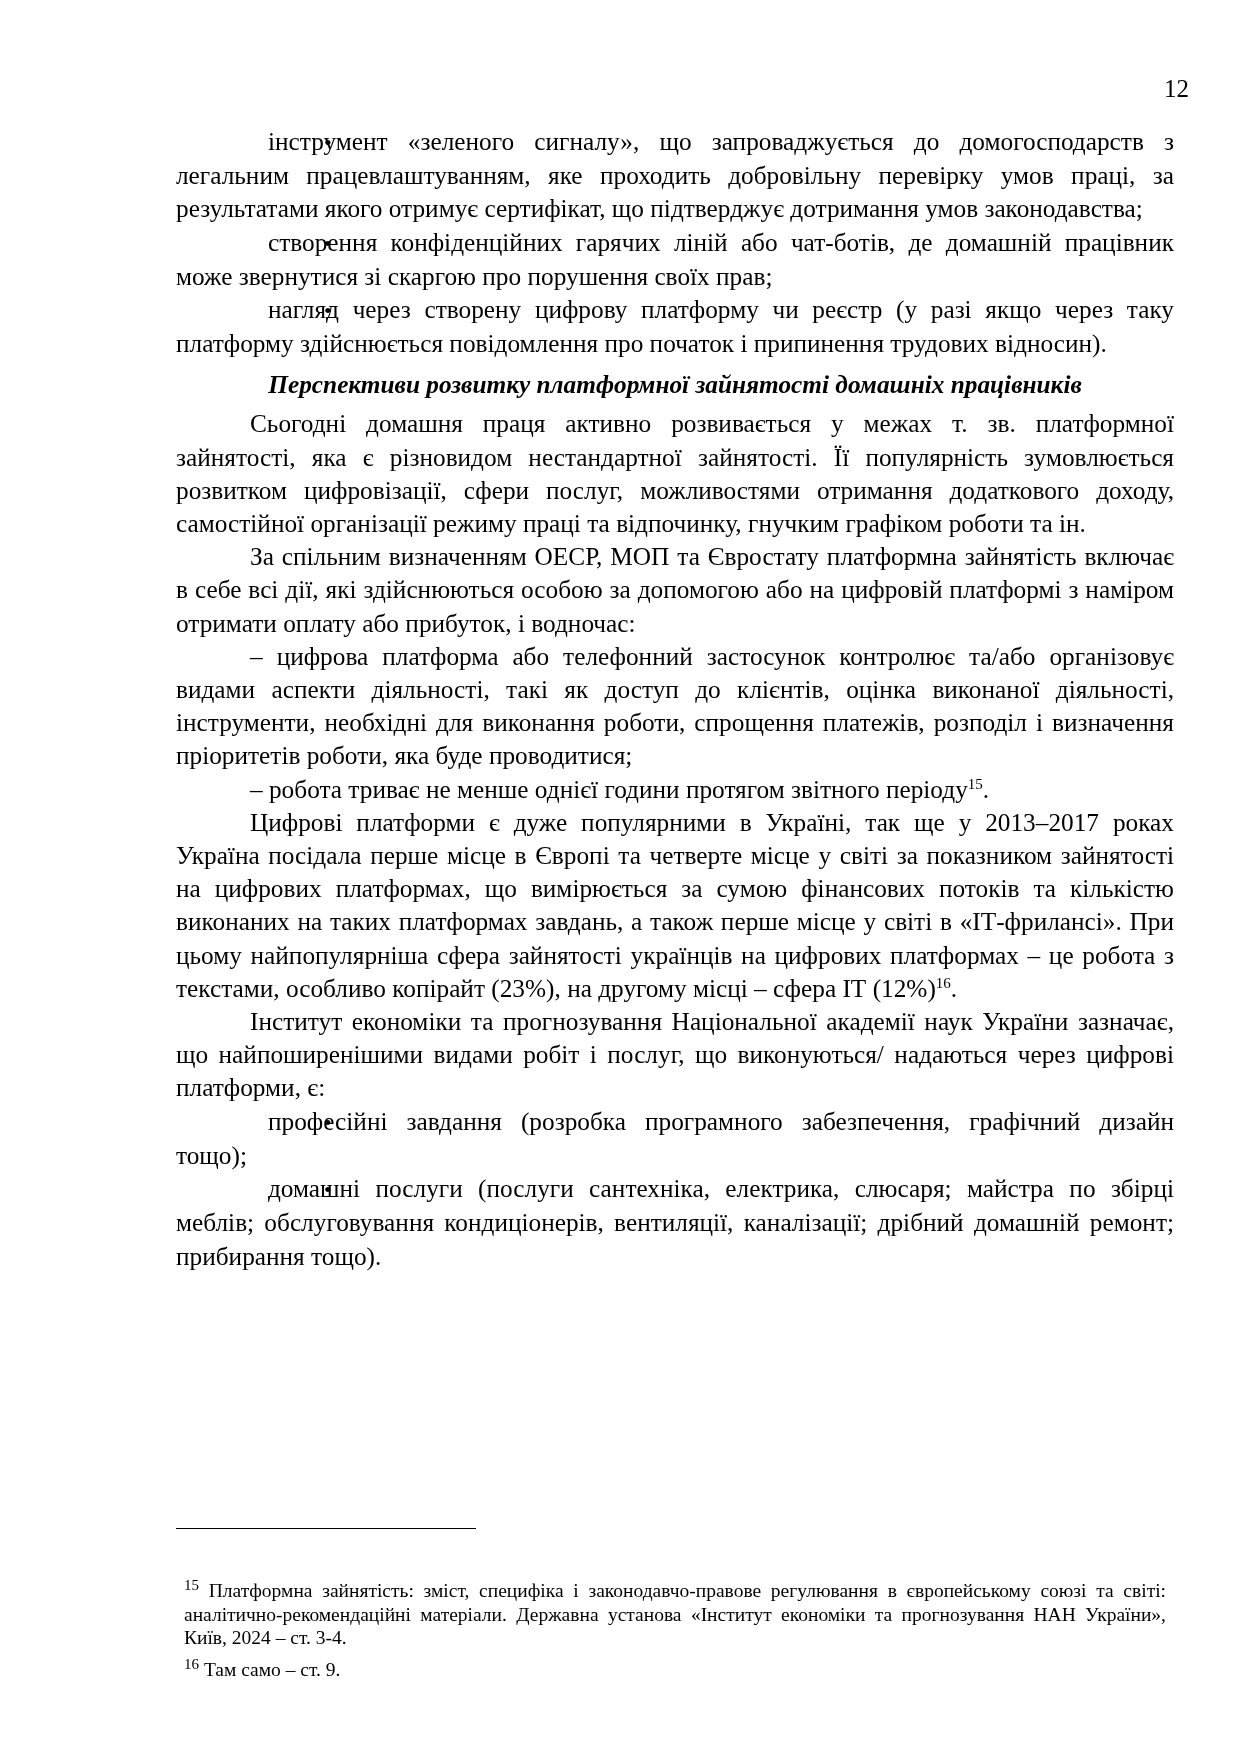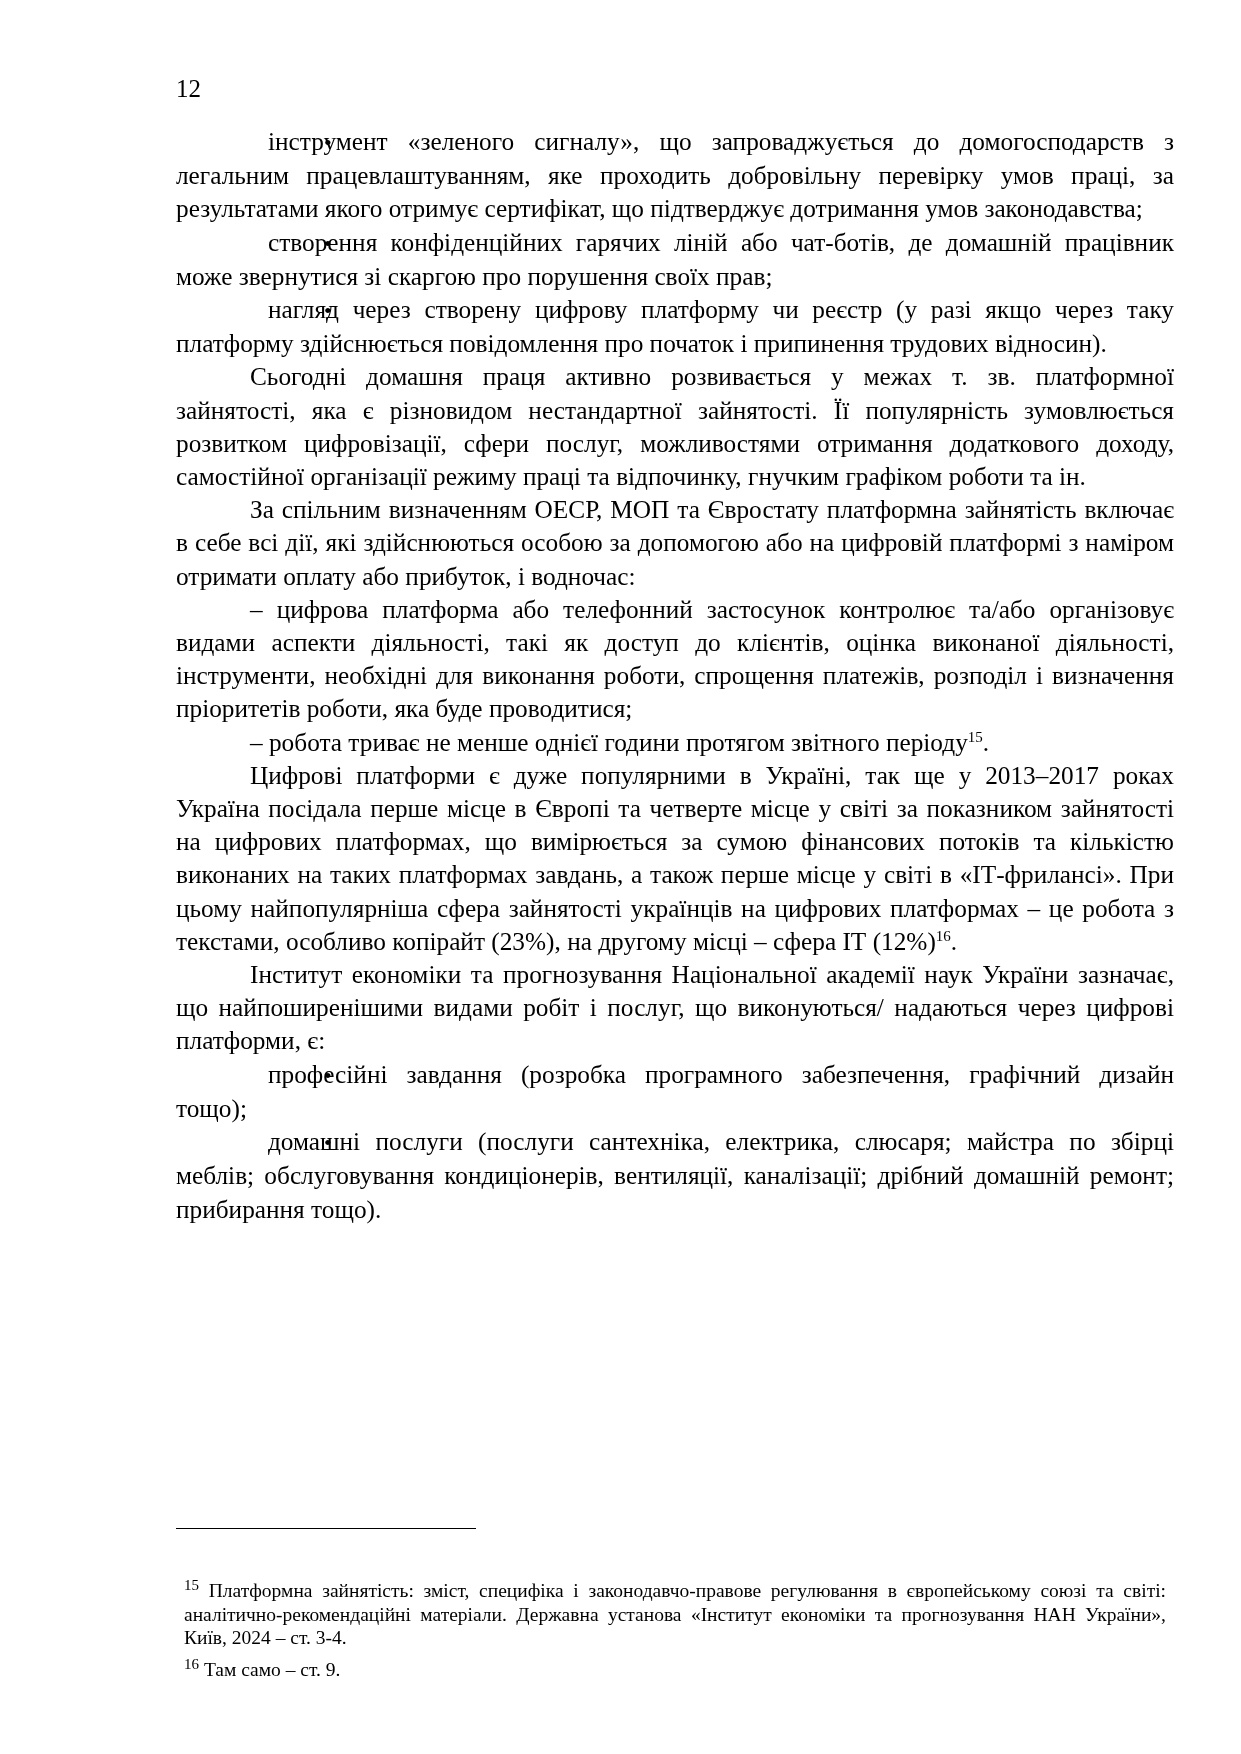--- a/index.html
+++ b/index.html
@@ -1,18 +1,18 @@
 <!DOCTYPE html>
 <html><head>
 <meta charset="utf-8">
 <style>
   html, body { margin: 0; padding: 0; background: #ffffff; }
   body { width: 1241px; height: 1754px; position: relative; overflow: hidden; }
   .page { position: absolute; left: 176px; top: 0; width: 998px; color: #000; font-family: "Liberation Serif", serif; }
-  .page-number { position: absolute; left: 0; width: 998px; top: 74px; text-align: left; font-size: 25px; line-height: 30px; }
+  .page-number { position: absolute; left: 15px; width: 998px; top: 74px; text-align: right; font-size: 25px; line-height: 30px; }
   .body { position: absolute; left: 0; top: 125px; width: 998px; font-size: 25.3px; line-height: 33.2px; }
   .p { margin: 0; text-align: justify; text-indent: 74px; }
   .heading { margin: 8px 0 6px 0; text-align: center; font-weight: bold; font-style: italic; font-size: 25.3px; line-height: 33px; }
   .bullet { display: inline-block; width: 18px; font-size: 22px; }
   sup { font-size: 15px; line-height: 0; vertical-align: 9px; }
   .fn-rule { position: absolute; left: 0; top: 1528px; width: 300px; border-top: 1.5px solid #000; }
   .footnotes { position: absolute; left: 0; top: 1571px; width: 998px; font-size: 19.5px; line-height: 23.5px; }
   .fn { margin: 8px; text-align: justify; }
   .fn sup { font-size: 15px; vertical-align: 7px; }
 </style>
@@ -20,20 +20,21 @@
 <body>
 
 <div class="page">
   <div class="page-number">12</div>
 
   <div class="body">
     <p class="p"><span class="bullet">•</span><span>інструмент «зеленого сигналу», що запроваджується до домогосподарств з легальним працевлаштуванням, яке проходить добровільну перевірку умов праці, за результатами якого отримує сертифікат, що підтверджує дотримання умов законодавства;</span></p>
     <p class="p"><span class="bullet">•</span><span>створення конфіденційних гарячих ліній або чат-ботів, де домашній працівник може звернутися зі скаргою про порушення своїх прав;</span></p>
     <p class="p"><span class="bullet">•</span><span>нагляд через створену цифрову платформу чи реєстр (у разі якщо через таку платформу здійснюється повідомлення про початок і припинення трудових відносин).</span></p>
 
+    <p class="heading">Перспективи розвитку платформної зайнятості домашніх працівників</p>
 
     <p class="p">Сьогодні домашня праця активно розвивається у межах т. зв. платформної зайнятості, яка є різновидом нестандартної зайнятості. Її популярність зумовлюється розвитком цифровізації, сфери послуг, можливостями отримання додаткового доходу, самостійної організації режиму праці та відпочинку, гнучким графіком роботи та ін.</p>
     <p class="p">За спільним визначенням ОЕСР, МОП та Євростату платформна зайнятість включає в себе всі дії, які здійснюються особою за допомогою або на цифровій платформі з наміром отримати оплату або прибуток, і водночас:</p>
     <p class="p">– цифрова платформа або телефонний застосунок контролює та/або організовує видами аспекти діяльності, такі як доступ до клієнтів, оцінка виконаної діяльності, інструменти, необхідні для виконання роботи, спрощення платежів, розподіл і визначення пріоритетів роботи, яка буде проводитися;</p>
     <p class="p"><span>– робота триває не менше однієї години протягом звітного періоду</span><sup>15</sup><span>.</span></p>
     <p class="p"><span>Цифрові платформи є дуже популярними в Україні, так ще у 2013–2017 роках Україна посідала перше місце в Європі та четверте місце у світі за показником зайнятості на цифрових платформах, що вимірюється за сумою фінансових потоків та кількістю виконаних на таких платформах завдань, а також перше місце у світі в «ІТ-фрилансі». При цьому найпопулярніша сфера зайнятості українців на цифрових платформах – це робота з текстами, особливо копірайт (23%), на другому місці – сфера ІТ (12%)</span><sup>16</sup><span>.</span></p>
     <p class="p">Інститут економіки та прогнозування Національної академії наук України зазначає, що найпоширенішими видами робіт і послуг, що виконуються/ надаються через цифрові платформи, є:</p>
 
     <p class="p"><span class="bullet">•</span><span>професійні завдання (розробка програмного забезпечення, графічний дизайн тощо);</span></p>
     <p class="p"><span class="bullet">•</span><span>домашні послуги (послуги сантехніка, електрика, слюсаря; майстра по збірці меблів; обслуговування кондиціонерів, вентиляції, каналізації; дрібний домашній ремонт; прибирання тощо).</span></p>

